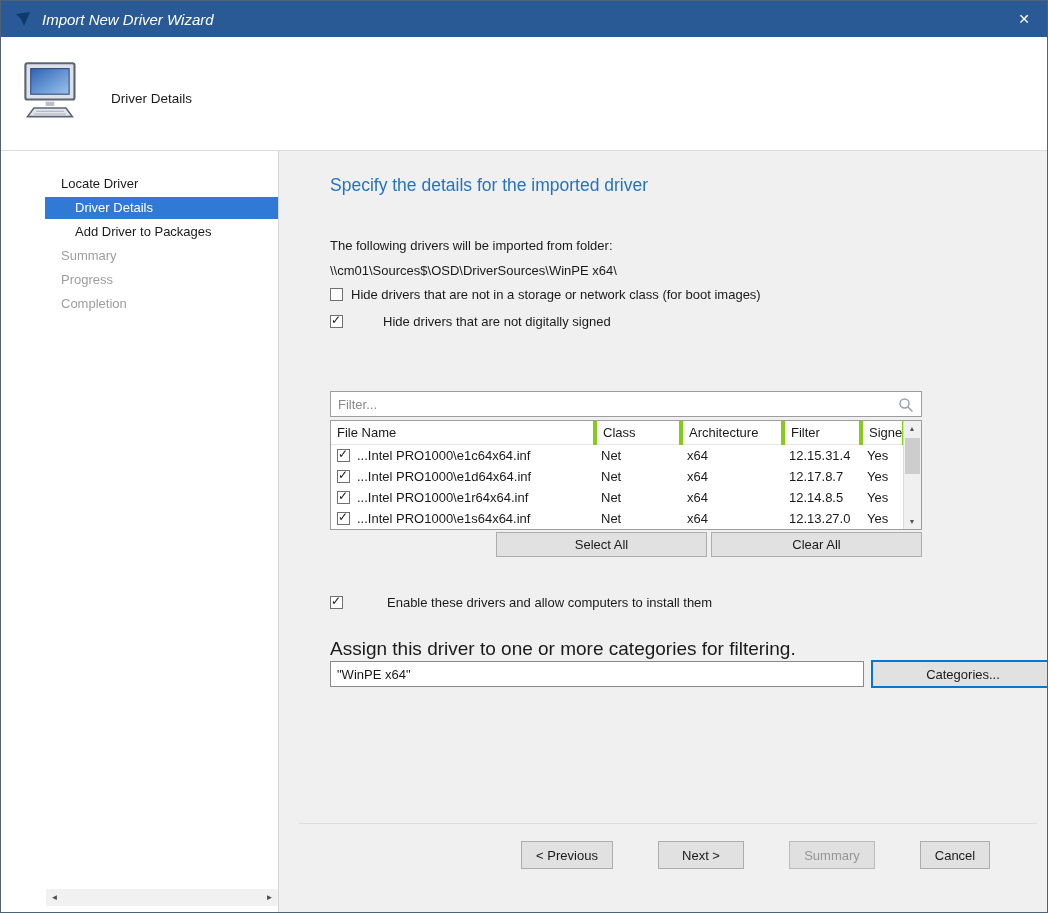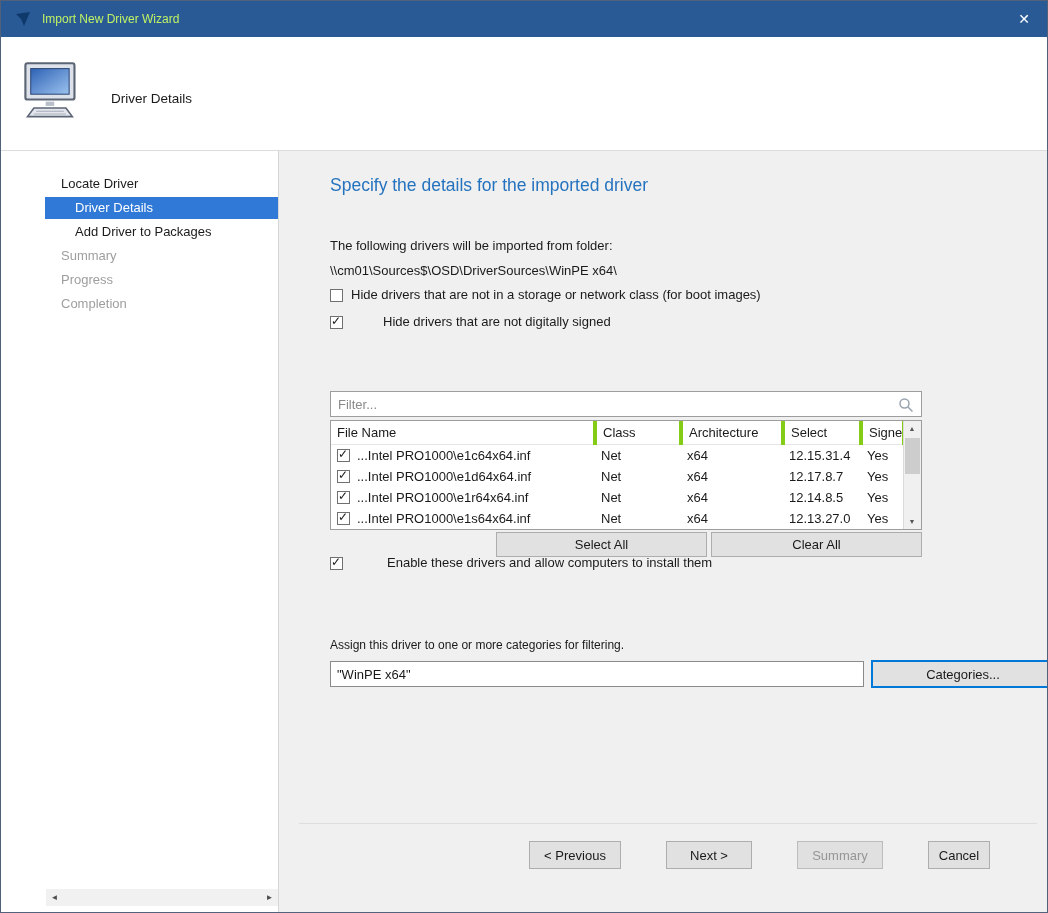--- a/index.html
+++ b/index.html
@@ -1,21 +1,21 @@
 <!DOCTYPE html>
 <html><head>
 <meta charset="utf-8">
 <style>
   html,body{margin:0;padding:0;background:#e9e9e9;font-family:"Liberation Sans",sans-serif;}
   .window{position:relative;width:1048px;height:913px;background:#ffffff;border:1px solid #51617a;box-sizing:border-box;overflow:hidden;}
 
   
   .titlebar{position:absolute;top:0;left:0;right:0;height:36px;background:#2a5a96;display:flex;align-items:center;}
   .app-icon{width:18px;height:18px;margin-left:13px;flex:0 0 auto;}
-  .title-text{color:#bef264;font-size:12px;margin-left:10px;flex:1;white-space:nowrap;}
+  .title-text{color:#ffffff;font-size:15px;margin-left:10px;flex:1;white-space:nowrap;font-style:italic;}
   .close-btn{width:46px;height:36px;display:flex;align-items:center;justify-content:center;color:#ffffff;font-size:14px;}
   .close-btn::before{content:"✕";}
 
   
   .header{position:absolute;top:36px;left:0;right:0;height:114px;background:#ffffff;border-bottom:1px solid #dcdcdc;box-sizing:border-box;}
   .pc-icon{position:absolute;left:18px;top:22px;}
   .page-title{position:absolute;left:110px;top:54px;font-size:13.5px;color:#1a1a1a;}
 
   
   .bodyrow{position:absolute;top:150px;left:0;right:0;bottom:0;display:flex;}
@@ -32,22 +32,22 @@
   .hs-left::before{content:"◄";}
   .hs-right::before{content:"►";}
 
   .main{flex:1;background:#f0f0f0;position:relative;}
 
   
   .heading{position:absolute;top:24px;left:51px;margin:0;font-size:17.5px;font-weight:400;color:#2573bf;}
   .intro{position:absolute;top:87px;left:51px;font-size:13px;color:#1a1a1a;}
   .path{position:absolute;top:112px;left:51px;font-size:13px;color:#1a1a1a;}
 
-  .cb-row{position:absolute;left:51px;display:flex;align-items:flex-end;gap:8px;font-size:13px;color:#1a1a1a;}
-  .row-opt1{top:136px;} .row-opt2{top:163px;gap:40px;} .row-opt3{top:404px;gap:44px;}
+  .cb-row{position:absolute;left:51px;display:flex;align-items:center;gap:8px;font-size:13px;color:#1a1a1a;}
+  .row-opt1{top:136px;} .row-opt2{top:163px;gap:40px;} .row-opt3{top:444px;gap:44px;}
   .cb{width:13px;height:13px;border:1px solid #707070;background:#ffffff;display:inline-block;position:relative;box-sizing:border-box;flex:0 0 auto;}
   .cb.checked::after{content:"✓";position:absolute;left:0;top:-2px;font-size:12px;line-height:13px;color:#212121;}
 
   .filterbox{position:absolute;top:240px;left:51px;width:592px;height:26px;background:#ffffff;border:1px solid #9d9d9d;box-sizing:border-box;}
   .filterbox input{border:none;outline:none;width:calc(100% - 30px);height:100%;font-size:13px;padding:0 0 0 7px;color:#444;font-family:inherit;background:transparent;}
   .filterbox input::placeholder{color:#8a8a8a;}
   .mag-icon{position:absolute;right:7px;top:5px;}
 
   .tablewrap{position:absolute;top:269px;left:51px;width:592px;height:110px;background:#ffffff;border:1px solid #9d9d9d;box-sizing:border-box;overflow:hidden;}
   table.drivers{border-collapse:collapse;table-layout:fixed;width:573px;font-size:13px;color:#1a1a1a;}
@@ -57,28 +57,28 @@
   .vscroll{position:absolute;top:0;right:0;bottom:0;width:17px;background:#f0f0f0;border-left:1px solid #dadada;}
   .vs-up,.vs-down{position:absolute;left:0;width:16px;height:15px;text-align:center;line-height:15px;font-size:7px;color:#555;}
   .vs-up{top:0;} .vs-down{bottom:0;}
   .vs-up::before{content:"▲";} .vs-down::before{content:"▼";}
   .vs-thumb{position:absolute;left:1px;right:1px;top:17px;height:36px;background:#cdcdcd;}
 
   .listbtns{position:absolute;top:381px;left:51px;width:592px;display:flex;justify-content:flex-end;gap:4px;}
   .btn{background:#e1e1e1;border:1px solid #adadad;font-size:13px;color:#1a1a1a;font-family:inherit;display:inline-flex;align-items:center;justify-content:center;box-sizing:border-box;}
   .wide-btn{width:211px;height:25px;}
 
-  .assign{position:absolute;top:487px;left:51px;font-size:12px;color:#1a1a1a;}
+  .assign{position:absolute;top:487px;left:51px;font-size:19px;color:#1a1a1a;}
   .catinput{position:absolute;top:510px;left:51px;width:534px;height:26px;border:1px solid #8a8a8a;background:#ffffff;font-size:13px;padding:0 6px;box-sizing:border-box;color:#1a1a1a;font-family:inherit;}
   .catbtn{position:absolute;top:509px;left:592px;width:184px;height:28px;border:1px solid #0078d7;box-shadow:inset 0 0 0 1px #0078d7;}
 
   .rule{position:absolute;top:672px;left:20px;right:10px;border-top:1px solid #dedede;}
   .footer{position:absolute;top:690px;right:57px;display:flex;gap:45px;align-items:flex-end;}
   .foot-btn{height:28px;}
-  .w-prev{width:92px;} .w-next{width:86px;} .w-sum{width:86px;} .w-cancel{width:62px;}
+  .w-prev{width:92px;} .w-next{width:86px;} .w-sum{width:86px;} .w-cancel{width:70px;}
   .btn.disabled{color:#969696;border-color:#bcbcbc;background:#e0e0e0;}
 </style>
 </head>
 <body>
 
 <div class="window">
 
   <div class="titlebar">
     <span class="app-icon">
       <svg viewBox="0 0 18 18" width="18" height="18">
@@ -158,21 +158,21 @@
               <col style="width:86px">
               <col style="width:102px">
               <col style="width:78px">
               <col style="width:43px">
           </colgroup>
           <thead>
             <tr>
               <th>File Name</th>
               <th>Class</th>
               <th>Architecture</th>
-              <th>Select</th>
+              <th>Filter</th>
               <th>Signed</th>
             </tr>
           </thead>
           <tbody>
             <tr>
               <td><span class="cb checked"></span><span>...Intel PRO1000\e1c64x64.inf</span></td>
               <td>Net</td>
               <td>x64</td>
               <td>12.15.31.4</td>
               <td>Yes</td>

